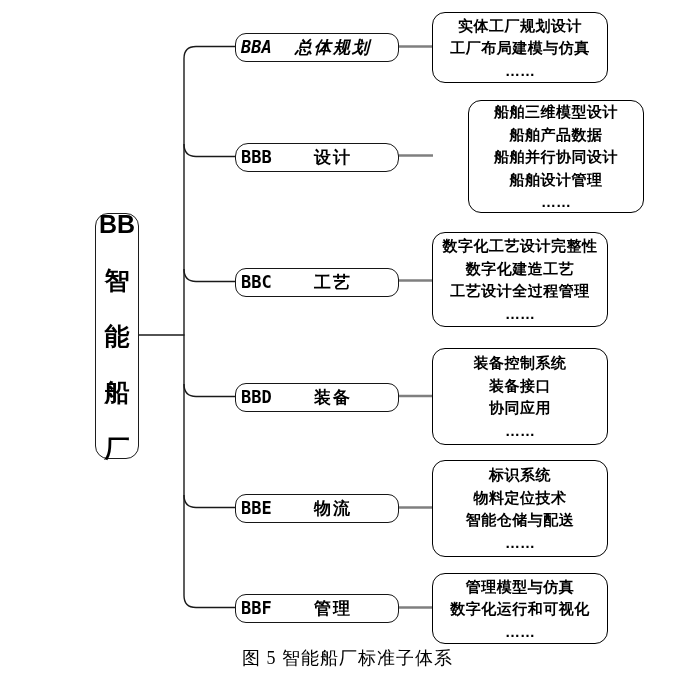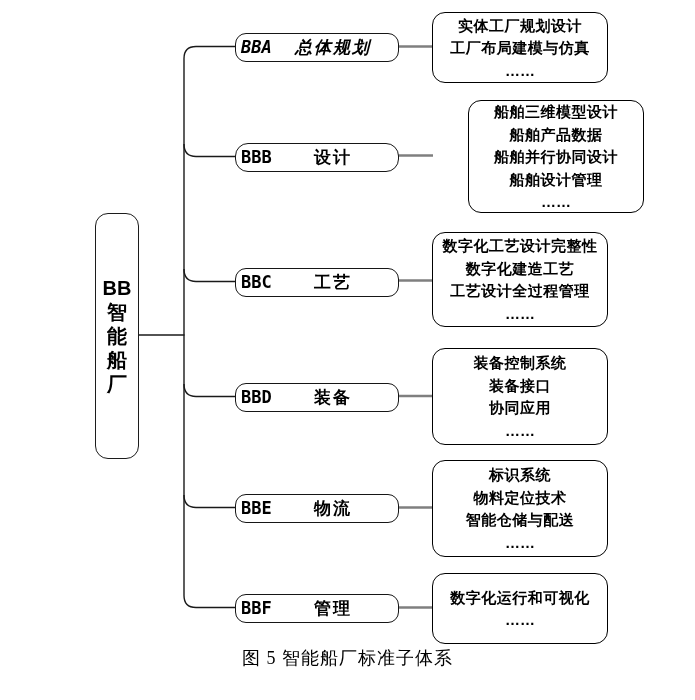--- a/index.html
+++ b/index.html
@@ -3,21 +3,21 @@
 <meta charset="utf-8">
 <style>
   html,body{margin:0;padding:0;background:#ffffff;}
   body{width:695px;height:700px;font-family:"Liberation Sans",sans-serif;color:#000;}
   .stage{position:relative;width:695px;height:700px;background:#fff;overflow:hidden;}
   .wires{position:absolute;left:0;top:0;width:695px;height:700px;}
 
   .root-box{position:absolute;left:95px;top:213px;width:42px;height:244px;
     border:1.4px solid #1c1c1c;border-radius:13px;background:#fff;
     display:flex;flex-direction:column;justify-content:center;align-items:center;
-    font-weight:700;font-size:20px;line-height:24px;}
+    font-weight:700;font-size:25px;line-height:24px;gap:32px;}
 
   .mid{position:absolute;left:235px;width:162px;height:27px;
     border:1.3px solid #161616;border-radius:11px;background:#fff;
     display:flex;align-items:center;font-weight:700;font-size:17px;}
   .mid .code{position:absolute;left:5px;top:0;height:27px;line-height:27px;
     font-family:"DejaVu Sans Mono","Liberation Mono",monospace;font-weight:700;font-size:17px;}
   .mid .name{flex:1;text-align:center;padding-left:32px;letter-spacing:2px;white-space:nowrap;}
   .mid-0{top:33px;font-style:italic;}  .mid-1{top:143px;border-radius:13px;} .mid-2{top:268px;}
   .mid-3{top:383px;} .mid-4{top:494px;} .mid-5{top:594px;}
 
@@ -115,19 +115,20 @@
     <div class="dline">协同应用</div>
     <div class="dline dots">……</div>
   </div>
   <div class="det det-4">
     <div class="dline">标识系统</div>
     <div class="dline">物料定位技术</div>
     <div class="dline">智能仓储与配送</div>
     <div class="dline dots">……</div>
   </div>
   <div class="det det-5">
+    <div class="dline">管理模型与仿真</div>
     <div class="dline">数字化运行和可视化</div>
     <div class="dline dots">……</div>
   </div>
 
   <div class="caption">图 5 智能船厂标准子体系</div>
 
 </div>
 
 </body></html>

